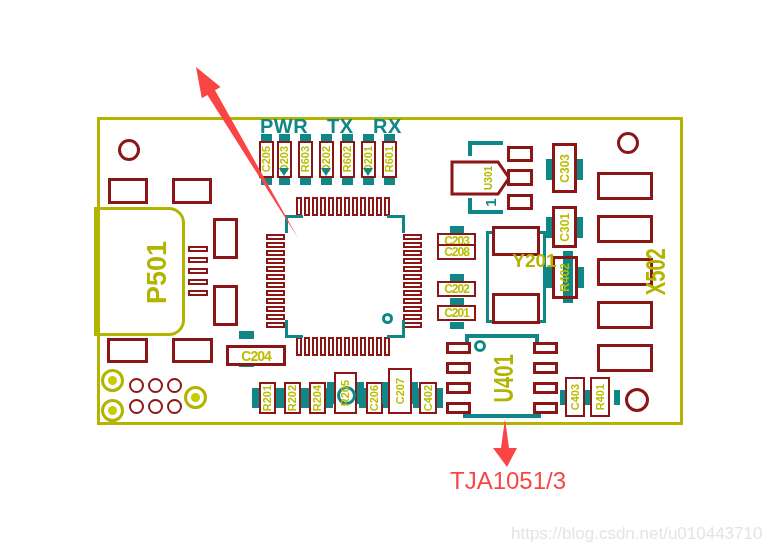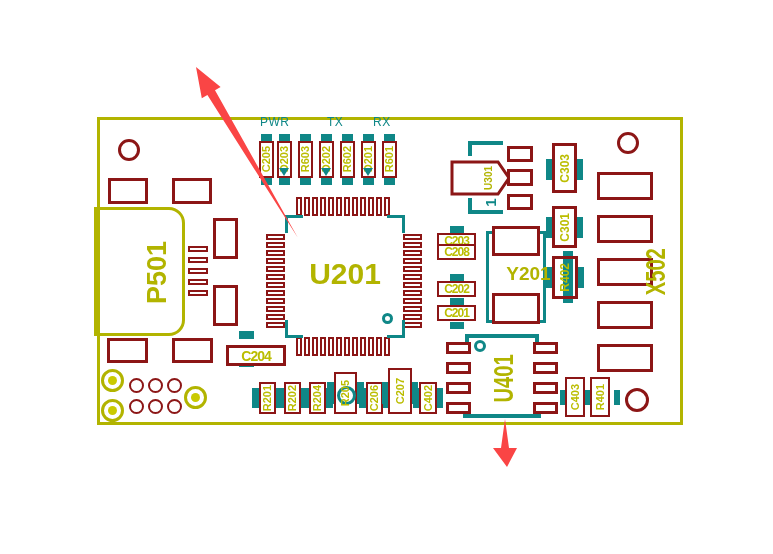--- a/index.html
+++ b/index.html
@@ -39,21 +39,21 @@
   .x502-pads{flex-direction:column;gap:15px;}
   .x502-pads .pin{width:56px;height:28px;border-width:3px;}
   .u401-pins{flex-direction:column;gap:8px;}
   .u401-pins .pin{width:25px;height:12px;border-width:3px;}
   .usb-pins{flex-direction:column;gap:5px;}
   .usb-pins .pin{width:20px;height:6px;}
   .hole-grid{flex-wrap:wrap;gap:6px 4px;width:53px;}
   .hole-grid .hole-s{width:15px;height:15px;border:2px solid var(--darkred);border-radius:50%;background:#fff;flex:none;}
 
   
-  .silk{position:absolute;color:var(--teal);font-weight:normal;font-size:12px;letter-spacing:0.5px;}
+  .silk{position:absolute;color:var(--teal);font-weight:bold;font-size:20px;letter-spacing:0.5px;}
   .refdes{position:absolute;display:flex;align-items:center;justify-content:center;
     color:var(--olive);font-weight:bold;}
   .lblv{writing-mode:vertical-rl;transform:rotate(180deg);line-height:1;letter-spacing:0;}
   .lblv.squish{transform:rotate(180deg) scaleY(0.72);}
   .lblh{line-height:1;}
 
   
   .cmp{position:absolute;left:0;top:0;width:0;height:0;}
   .padt{position:absolute;background:var(--teal);}
   .boxC{position:absolute;border:2px solid var(--darkred);background:#fff;display:flex;
@@ -233,23 +233,20 @@
       <div class="pin"></div>
       <div class="pin"></div>
       <div class="pin"></div>
       <div class="pin"></div>
     </div>
   <div class="br tl" style="left:285px;top:215px;"></div>
   <div class="br tr" style="left:387px;top:215px;"></div>
   <div class="br bl" style="left:285px;top:320px;"></div>
   <div class="br br2" style="left:387px;top:320px;"></div>
   <div class="tealdot" style="left:382px;top:313px;width:11px;height:11px;"></div>
-  <div class="refdes" style="left:299px;top:257px;width:92px;height:34px;">
-    <span class="lblh" style="font-size:30px;">U201</span>
-  </div>
 
   <div class="u301brk" style="left:468px;top:141px;width:35px;height:15px;border-top-width:4px;border-left-width:4px;"></div>
   <svg style="position:absolute;left:450px;top:160px;" width="62" height="36" viewBox="0 0 62 36">
     <polygon points="2,2 48,2 59,18 48,34 2,34" fill="#ffffff" style="stroke:var(--darkred);" stroke-width="3"></polygon>
   </svg>
   <div class="refdes" style="left:481px;top:160px;width:16px;height:36px;">
     <span class="lblv" style="font-size:10px;">U301</span>
   </div>
   <div class="redrect" style="left:507px;top:146px;width:26px;height:16px;"></div>
   <div class="redrect" style="left:507px;top:169px;width:26px;height:17px;"></div>
@@ -278,21 +275,21 @@
     <div class="padt" style="left:546px;top:267px;width:7px;height:21px;"></div>
     <div class="padt" style="left:577px;top:267px;width:7px;height:21px;"></div>
     <div class="boxC b3" style="left:552px;top:256px;width:26px;height:43px;background:transparent;">
         <span class="lblv lbl12">R402</span>
       </div>
   </div>
 
   <div style="position:absolute;left:486px;top:231px;width:60px;height:92px;border:3px solid var(--teal);"></div>
   <div class="redrect" style="left:492px;top:226px;width:48px;height:30px;"></div>
   <div class="redrect" style="left:492px;top:293px;width:48px;height:31px;"></div>
-  <div class="refdes" style="left:489px;top:262px;width:43px;height:22px;padding-left:36px;">
+  <div class="refdes" style="left:489px;top:249px;width:55px;height:22px;padding-left:36px;">
     <span class="lblh" style="font-size:19px;">Y201</span>
   </div>
 
   <div class="padt" style="left:450px;top:226px;width:14px;height:7px;"></div>
   <div class="padt" style="left:450px;top:250px;width:14px;height:7px;"></div>
   <div class="padt" style="left:450px;top:274px;width:14px;height:7px;"></div>
   <div class="padt" style="left:450px;top:298px;width:14px;height:7px;"></div>
   <div class="padt" style="left:450px;top:322px;width:14px;height:7px;"></div>
   <div class="boxC" style="left:437px;top:233px;width:39px;height:16px;">
       <span class="lblh">C203</span>
@@ -403,20 +400,22 @@
       <div class="pin"></div>
       <div class="pin"></div>
       <div class="pin"></div>
       <div class="pin"></div>
       <div class="pin"></div>
     </div>
   <div class="refdes" style="left:634px;top:228px;width:44px;height:88px;">
     <span class="lblv squish" style="font-size:28px;">X502</span>
   </div>
 
+  <div class="ann" style="left:450px;top:467px;">TJA1051/3</div>
 
   <svg id="arrows" width="773" height="554" viewBox="0 0 773 554">
     <polygon points="196,67 201.8,98.2 207.4,94.9 298,238 215,90.3 220.6,87" style="fill:var(--red);"></polygon>
     <polygon points="505,419 509,448 517,448 507,467 493,448 501,448" style="fill:var(--red);"></polygon>
   </svg>
 
+  <div class="watermark" style="left:511px;top:524px;">https://blog.csdn.net/u010443710</div>
 
 </div>
 
 </body></html>

